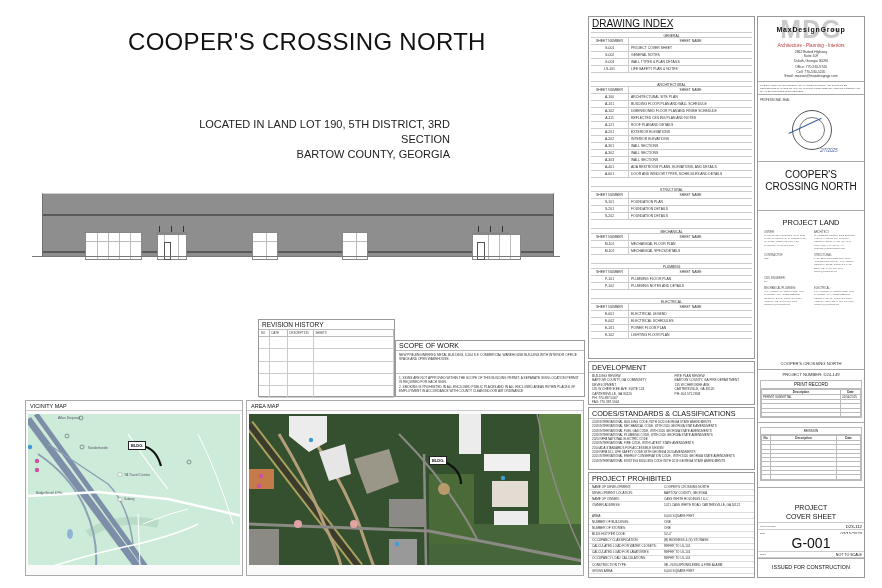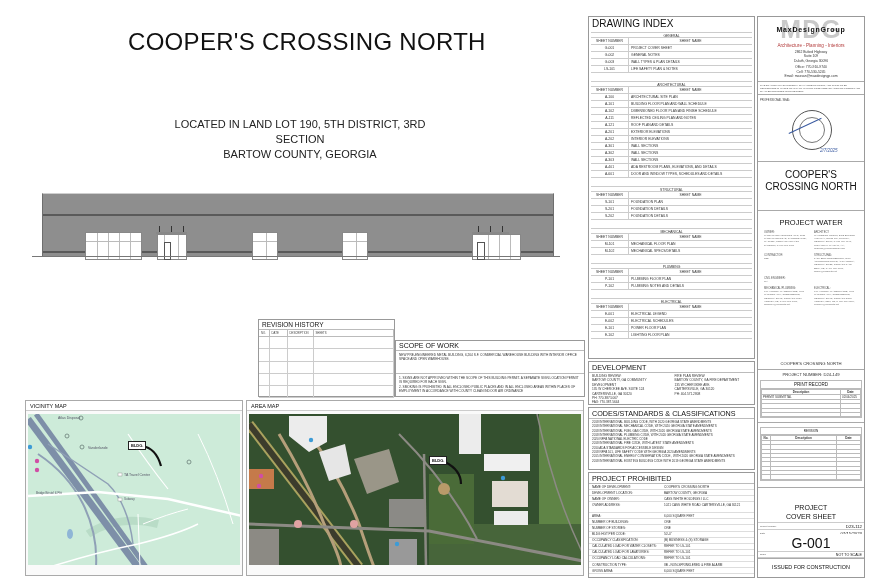--- a/index.html
+++ b/index.html
@@ -4,21 +4,21 @@
 <style>
   * { box-sizing: border-box; margin: 0; padding: 0; }
   html, body { width: 882px; height: 588px; background: #ffffff; overflow: hidden; }
   body { position: relative; font-family: "Liberation Sans", sans-serif; color: #111; }
 
   .abs { position: absolute; }
   .tiny { font-size: 3.2px; line-height: 4.4px; color: #333; text-transform: uppercase; }
 
   
   #main-title { left: 128px; top: 28px; width: 380px; font-size: 24px; letter-spacing: 0.3px; color: #111; white-space: nowrap; }
-  #location-block { left: 150px; top: 117px; width: 300px; text-align: center; font-size: 11px; line-height: 15px; color: #222; }
+  #location-block { left: 150px; top: 117px; width: 300px; text-align: right; font-size: 11px; line-height: 15px; color: #222; }
 
   
   #elevation { left: 42px; top: 190px; width: 512px; height: 70px; }
   .wall { position: absolute; left: 0; top: 3px; width: 512px; height: 63px; background: #8e8e8e; border-top: 1.5px solid #cfcfcf; border-right: 1px solid #6e6e6e; border-left: 1px solid #6e6e6e;}
   .band { position: absolute; left: 0; width: 100%; height: 1.5px; background: #5a5a5a; }
   .ground { position: absolute; left: -10px; top: 66px; width: 528px; height: 1px; background: #777; }
   .bay { position: absolute; background: #fff; border: 0.7px solid #888; }
   .bay .mullion { position: absolute; top: 0; bottom: 0; width: 0.6px; background: #bbb; }
   .bay .transom { position: absolute; left: 0; right: 0; height: 0.6px; background: #bbb; }
   .canopy { position: absolute; height: 2px; background: #fff; border: 0.5px solid #888; }
@@ -41,21 +41,21 @@
   
   .map-panel { border: 1px solid #aaa; background: #fafafa; }
   .map-panel .map-hdr { height: 10px; font-size: 5.5px; padding: 2px 4px; background: #fff; border-bottom: 0.7px solid #ccc; }
   #vicinity-map { left: 25px; top: 400px; width: 218px; height: 176px; }
   #area-map { left: 246px; top: 400px; width: 338px; height: 176px; }
   .map-canvas { position: absolute; left: 2px; top: 13px; right: 2px; bottom: 10px; overflow: hidden; }
   .bldg-label { position: absolute; font-size: 4px; font-weight: bold; background: #fff; border: 0.8px solid #222; padding: 1px 2px; }
 
   
   #drawing-index-col { left: 588px; top: 16px; width: 167px; height: 343px; border: 0.8px solid #999; }
-  #drawing-index-col .title { font-size: 10px; padding: 1px 3px; height: 15px; }
+  #drawing-index-col .title { font-size: 10px; padding: 1px 3px; height: 15px; text-decoration: underline; }
   .idx-section { margin: 0 2px; }
   .idx-section .cat { font-size: 3.4px; text-align: center; color: #333; border-bottom: 0.6px solid #ccc; border-top: 0.6px solid #ccc; height: 6px; line-height: 6px; }
   .idx-row { display: flex; font-size: 3.4px; border-bottom: 0.6px solid #ccc; color: #333; }
   .idx-row .num { width: 38px; text-align: center; border-right: 0.6px solid #ccc; padding: 1px 0; }
   .idx-row .name { flex: 1; padding: 1px 2px; }
   .idx-row.head .name { text-align: center; }
   .spacer { height: 8px; }
 
   #jurisdiction { left: 588px; top: 361px; width: 167px; height: 44px; border: 0.8px solid #999; }
   #jurisdiction .hdr, #codes .hdr, #project-info .hdr { font-size: 7.2px; padding: 1px 3px; height: 11px; border-bottom: 0.7px solid #bbb; }
@@ -572,21 +572,21 @@
         <div class="sig"></div>
       </div>
     <div style="position:absolute;left:62px;top:52px;font-size:4.5px;color:#3a5aa0;font-style:italic">2/7/2025</div>
   </div>
 
   <div class="tb-sec" style="top:146px;height:48px;padding-top:6px">
     <div id="tb-project-name">COOPER'S CROSSING NORTH</div>
   </div>
 
   <div class="tb-sec" style="top:195px;height:158px">
-    <div id="tb-team-title">PROJECT WATER</div>
+    <div id="tb-team-title">PROJECT LAND</div>
     <div class="team-grid">
       <div>
           <div class="role">OWNER:</div>
           <div class="info">CASS WHITE HOLDINGS I LLC, 1021 CASS WHITE ROAD, CARTERSVILLE, GA 30121, CONTACT: MICHAEL ZAMBRINI, T: 770-000-0000</div>
         </div>
       <div>
           <div class="role">ARCHITECT:</div>
           <div class="info">MAXDESIGN GROUP, 2862 BUFORD HIGHWAY, SUITE 109, DULUTH, GEORGIA 30096, T: 770-910-9740, RICHARD M. MAXSAN, AIA, rmaxsan@maxdesigngp.com</div>
         </div>
       <div>

